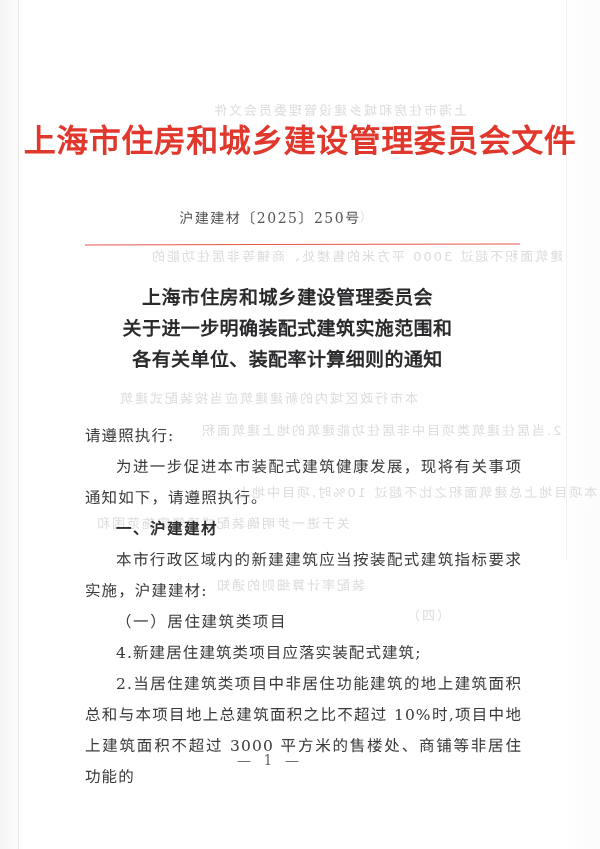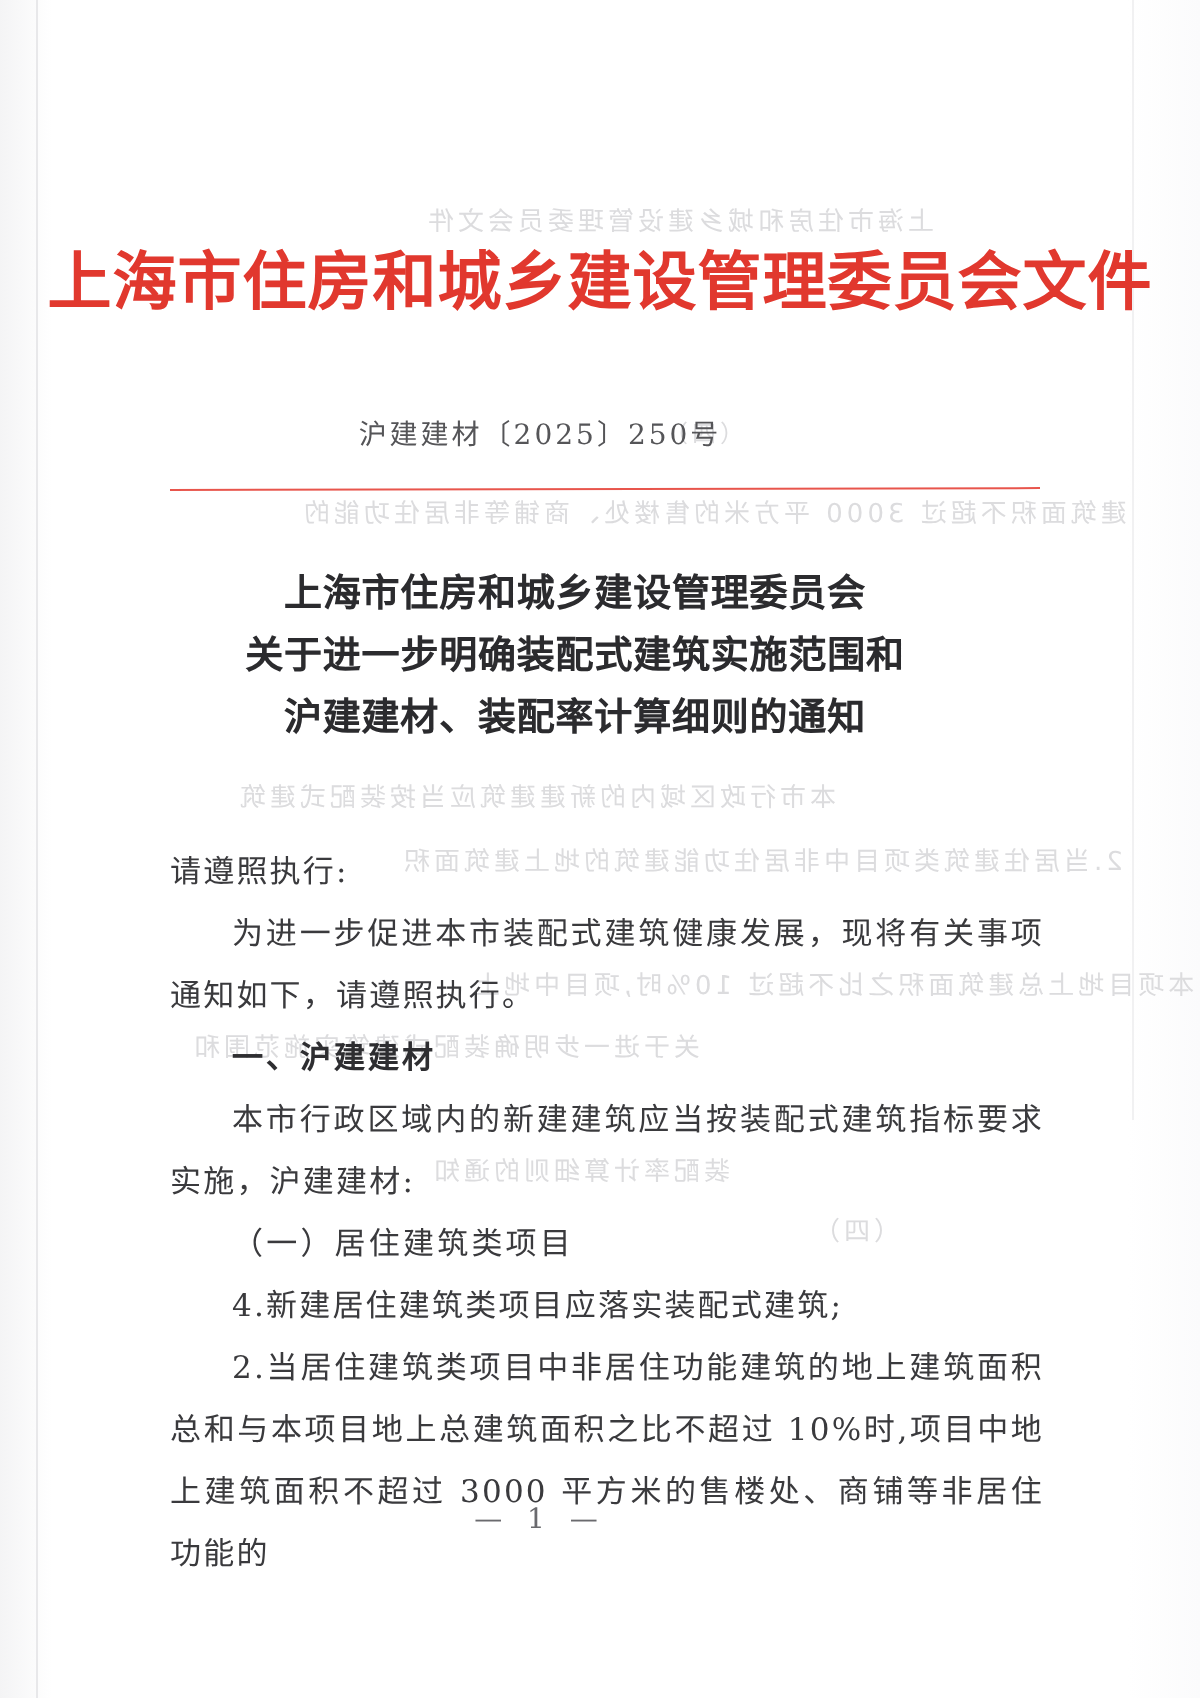--- a/index.html
+++ b/index.html
@@ -192,21 +192,21 @@
     <span class="masthead-title">上海市住房和城乡建设管理委员会文件</span>
   </div>
 
   <div class="doc-number">沪建建材〔2025〕250号</div>
 
   <div class="red-rule"></div>
 
   <div class="doc-heading">
     <span class="doc-heading-line">上海市住房和城乡建设管理委员会</span>
     <span class="doc-heading-line">关于进一步明确装配式建筑实施范围和</span>
-    <span class="doc-heading-line">沪建建材、装配率计算细则的通知</span>
+    <span class="doc-heading-line">各有关单位、装配率计算细则的通知</span>
   </div>
 
   <div class="body-block">
     <p class="para">请遵照执行:</p>
     <p class="para indent wrap">为进一步促进本市装配式建筑健康发展，现将有关事项通知如下，请遵照执行。</p>
     <p class="para section">一、沪建建材</p>
     <p class="para indent wrap">本市行政区域内的新建建筑应当按装配式建筑指标要求实施，沪建建材:</p>
     <p class="para sub">（一）居住建筑类项目</p>
     <p class="para num wrap">4.新建居住建筑类项目应落实装配式建筑;</p>
     <p class="para num wrap">2.当居住建筑类项目中非居住功能建筑的地上建筑面积总和与本项目地上总建筑面积之比不超过 10%时,项目中地上建筑面积不超过 3000 平方米的售楼处、商铺等非居住功能的</p>

